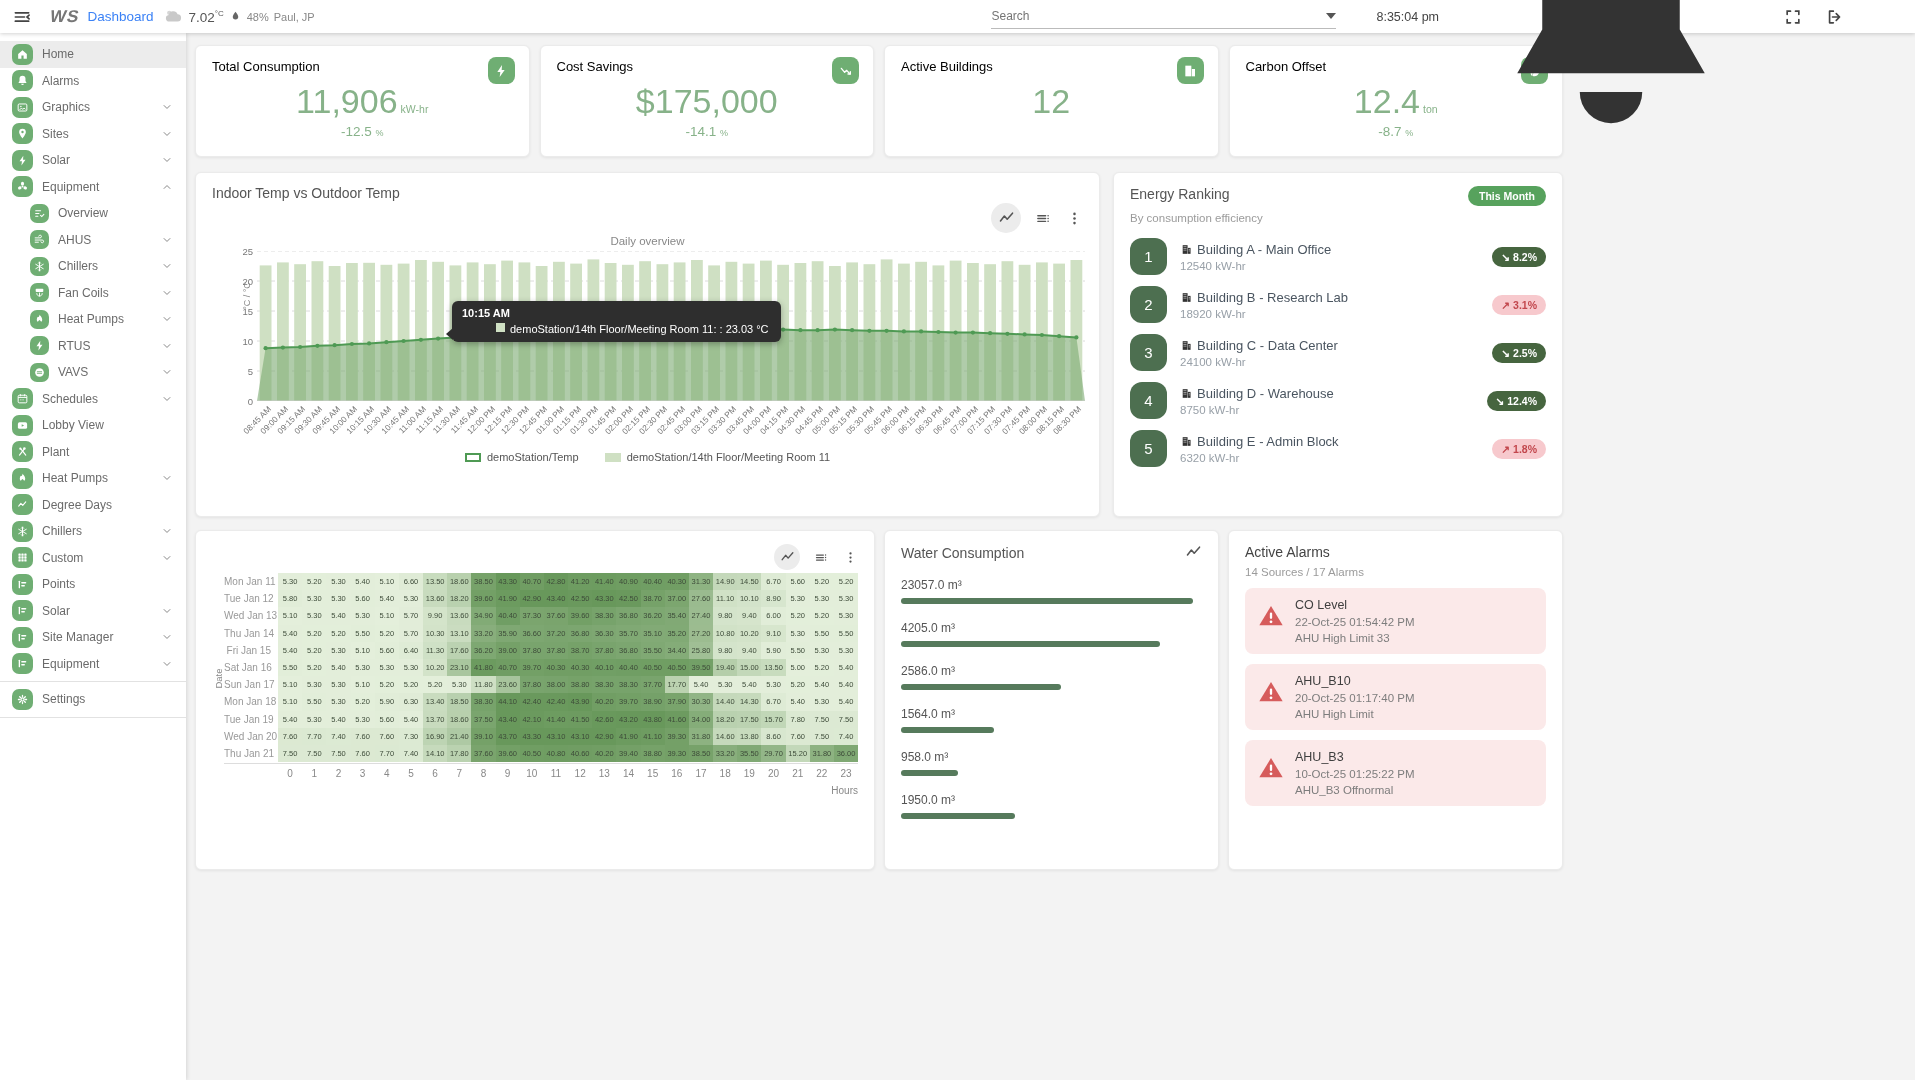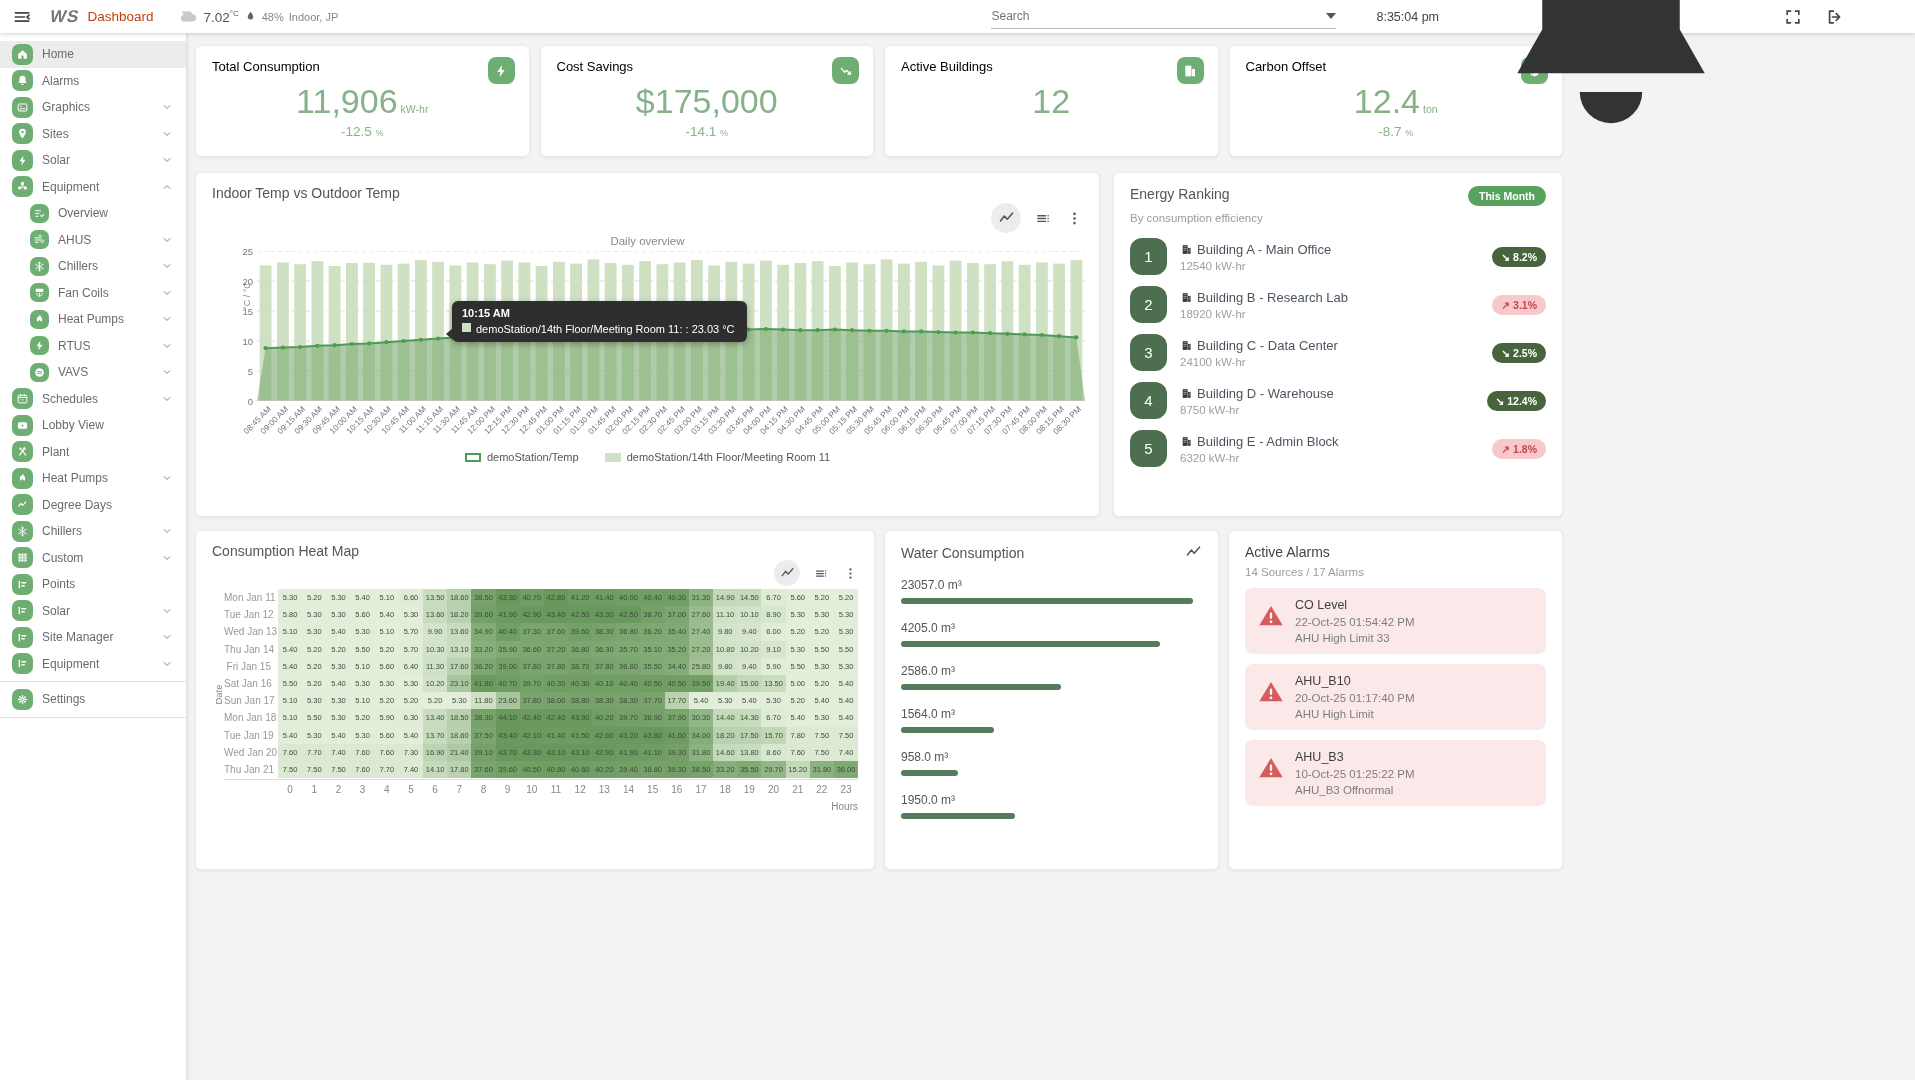--- a/index.html
+++ b/index.html
@@ -6,21 +6,21 @@
   html,body { width:1915px; height:1080px; overflow:hidden; background:#f3f3f3;
     font-family:"Liberation Sans", sans-serif; color:#555; }
   svg { display:block; }
 
   
   .topbar { position:fixed; top:0; left:0; right:0; height:33px; background:#fff; z-index:30;
     box-shadow:0 1px 4px rgba(0,0,0,.18); display:flex; align-items:center; padding:0 70px 0 12px; }
   .tb-icn { width:20px; height:20px; color:#444; cursor:pointer; flex:0 0 auto; }
   .logo { font-weight:bold; font-size:17px; color:#666; letter-spacing:1px; margin:0 8px 0 18px;
     transform:skewX(-12deg); color:#777; }
-  .app-title { font-size:13.5px; color:#c2410c; margin-right:25px; }
+  .app-title { font-size:13.5px; color:#3b82f6; margin-right:10px; }
   .weather { display:flex; align-items:center; gap:5px; font-size:11px; color:#888; }
   .weather .temp { font-size:13.5px; color:#555; }
   .weather sup { font-size:8px; }
   .search-wrap { margin-left:auto; margin-right:40px; width:345px; position:relative;
     border-bottom:1px solid #bbb; display:flex; align-items:center; height:24px; }
   .search-wrap input { border:0; outline:none; background:transparent; width:100%;
     font-size:12px; color:#555; font-family:inherit; }
   .caret { width:0; height:0; border-left:5px solid transparent; border-right:5px solid transparent;
     border-top:6px solid #555; margin-left:6px; cursor:pointer; }
   .clock { font-size:12.5px; color:#444; margin-right:22px; white-space:nowrap; }
@@ -83,21 +83,21 @@
   .legend { display:flex; justify-content:center; gap:26px; align-items:center; margin-top:0px; }
   .legend-item { display:flex; align-items:center; gap:6px; font-size:11px; color:#555; }
   .sw1 { width:16px; height:9px; border:2px solid #4f9a54; background:#fff; }
   .sw2 { width:16px; height:9px; background:#cfe0c3; }
   .tooltip { position:absolute; left:195px; top:50px; background:#2e2e2e; color:#fff;
     border-radius:6px; padding:6px 12px 7px 10px; z-index:5; white-space:nowrap;
     box-shadow:0 2px 6px rgba(0,0,0,.3); }
   .tooltip:after { content:""; position:absolute; left:-6px; top:65%; width:0; height:0;
     border-top:6px solid transparent; border-bottom:6px solid transparent; border-right:7px solid #2e2e2e; }
   .tt-time { font-size:11px; font-weight:bold; margin-bottom:4px; }
-  .tt-line { font-size:11px; display:flex; gap:5px; }
+  .tt-line { font-size:11px; display:flex; gap:5px;margin-left:34px; }
   .tt-sw { width:9px; height:9px; background:#cfe0c3; display:inline-block; }
 
   
   .rank-card { flex:1; height:345px; padding:13px 16px; }
   .rank-head { display:flex; justify-content:space-between; }
   .pill-month { background:#57a25d; color:#fff; font-size:10.5px; font-weight:bold;
     border-radius:11px; padding:4px 11px; cursor:pointer; }
   .rank-sub { font-size:11.5px; color:#9b9b9b; margin-top:6px; }
   .rank-list { margin-top:14px; display:flex; flex-direction:column; gap:11px; }
   .rank-row { display:flex; align-items:center; }
@@ -163,21 +163,21 @@
           <path d="M7.5 17.5a4 4 0 0 1-.6-7.96A5.5 5.5 0 0 1 17.5 8.8a3.9 3.9 0 0 1-.3 8.7z" fill="currentColor"></path>
         </svg>
       </span>
     <span class="temp"><span>7.02</span><sup>°C</sup></span>
     <span class="tb-icn" style="width:13px;height:13px;color:#666">
         <svg viewBox="0 0 24 24" width="100%" height="100%">
           <path d="M12 3c3 4 5 6.7 5 9.5a5 5 0 0 1-10 0C7 9.7 9 7 12 3z" fill="currentColor"></path>
         </svg>
       </span>
     <span>48%</span>
-    <span>Indoor, JP</span>
+    <span>Paul, JP</span>
   </span>
   <span class="search-wrap">
     <input placeholder="Search" style="">
     <span class="caret"></span>
   </span>
   <span class="clock">8:35:04 pm</span>
   <span class="bell-wrap">
     <span class="tb-icn" style="color:#333"><svg viewBox="0 0 24 24" width="100%" height="100%">
           <path d="M12 3a5.5 5.5 0 0 1 5.5 5.5V13l2 3.5H4.5L6.5 13V8.5A5.5 5.5 0 0 1 12 3z" fill="currentColor"></path>
           <path d="M9.5 18a2.5 2.5 0 0 0 5 0z" fill="currentColor"></path>
@@ -947,21 +947,20 @@
             </span>
             <span class="rank-pill up">↗ 1.8%</span>
           </div>
         </div>
     </section>
   </div>
 
   <div class="row bottom-row">
 
     <section class="card heat-card">
-      <div class="panel-title">Consumption Heat Map</div>
       <div class="toolbar" style="height:28px">
         <span class="tool-circle" style="width:26px;height:26px">
             <span class="tool-icn" style="width:15px;height:15px">
               <svg viewBox="0 0 24 24" width="100%" height="100%">
                 <path d="M3.5 15.5l5.5-7 4 4.5 7.5-8.5" fill="none" stroke="currentColor" stroke-width="2.2" stroke-linecap="round" stroke-linejoin="round"></path>
               </svg>
             </span>
           </span>
         <span class="tool-icn" style="width:15px;height:15px">
             <svg viewBox="0 0 24 24" width="100%" height="100%">

